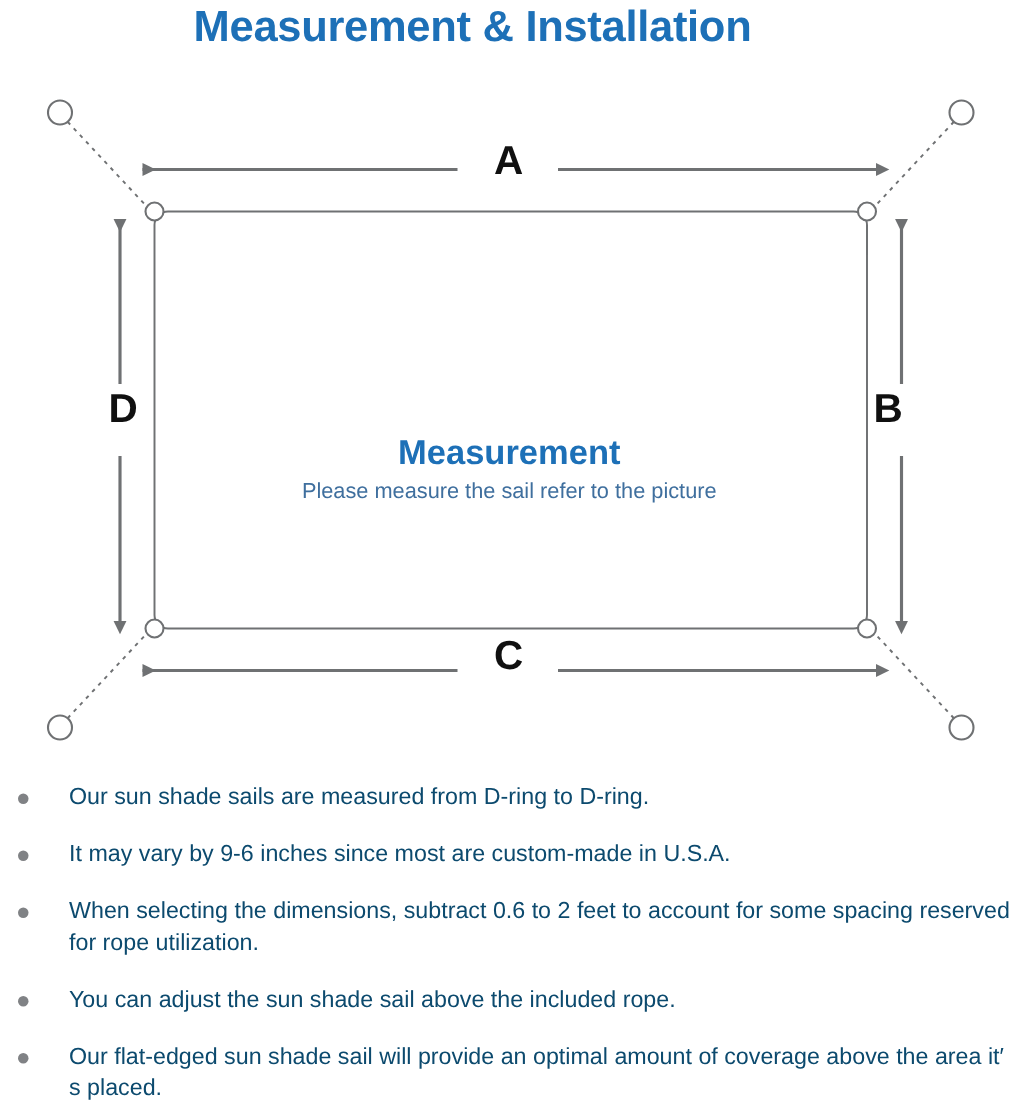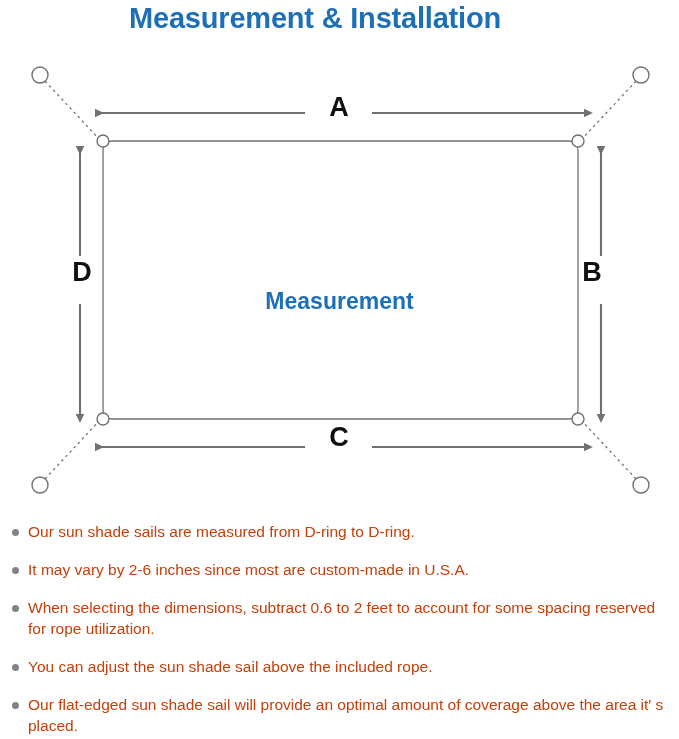--- a/index.html
+++ b/index.html
@@ -81,25 +81,25 @@
 
   
   .notes {
     position: absolute;
     left: 0;
     top: 522px;
     width: 679px;
   }
   .note {
     position: relative;
-    padding-left: 28px;
+    padding-left: 46px;
     margin-bottom: 17px;
     font-size: 15.5px;
     line-height: 1.35;
-    color: #c2410c;
+    color: #0c4a6e;
     padding-right: 4px;
   }
   .note:last-child { margin-bottom: 0; }
   .note .bullet {
     position: absolute;
     left: 12px;
     top: 7px;
     width: 7px;
     height: 7px;
     border-radius: 50%;
@@ -163,36 +163,37 @@
     </g>
 
     <g stroke="#6f7173" stroke-width="2.1">
       <line x1="601" y1="208" x2="601" y2="98" marker-end="url(#arrowL)"></line>
       <line x1="601" y1="256" x2="601" y2="366" marker-end="url(#arrowR)"></line>
     </g>
   </svg>
 
   <div class="center-label">
     <div class="center-title">Measurement</div>
+    <div class="center-sub">Please measure the sail refer to the picture</div>
   </div>
 </div>
 
 <div class="dim dim-a">A</div>
 <div class="dim dim-c">C</div>
 <div class="dim dim-b">B</div>
 <div class="dim dim-d">D</div>
 
 <div class="notes">
   <div class="note">
     <span class="bullet"></span>
     <span>Our sun shade sails are measured from D-ring to D-ring.</span>
   </div>
   <div class="note">
     <span class="bullet"></span>
-    <span>It may vary by 2-6 inches since most are custom-made in U.S.A.</span>
+    <span>It may vary by 9-6 inches since most are custom-made in U.S.A.</span>
   </div>
   <div class="note">
     <span class="bullet"></span>
     <span>When selecting the dimensions, subtract 0.6 to 2 feet to account for some spacing reserved for rope utilization.</span>
   </div>
   <div class="note">
     <span class="bullet"></span>
     <span>You can adjust the sun shade sail above the included rope.</span>
   </div>
   <div class="note">

